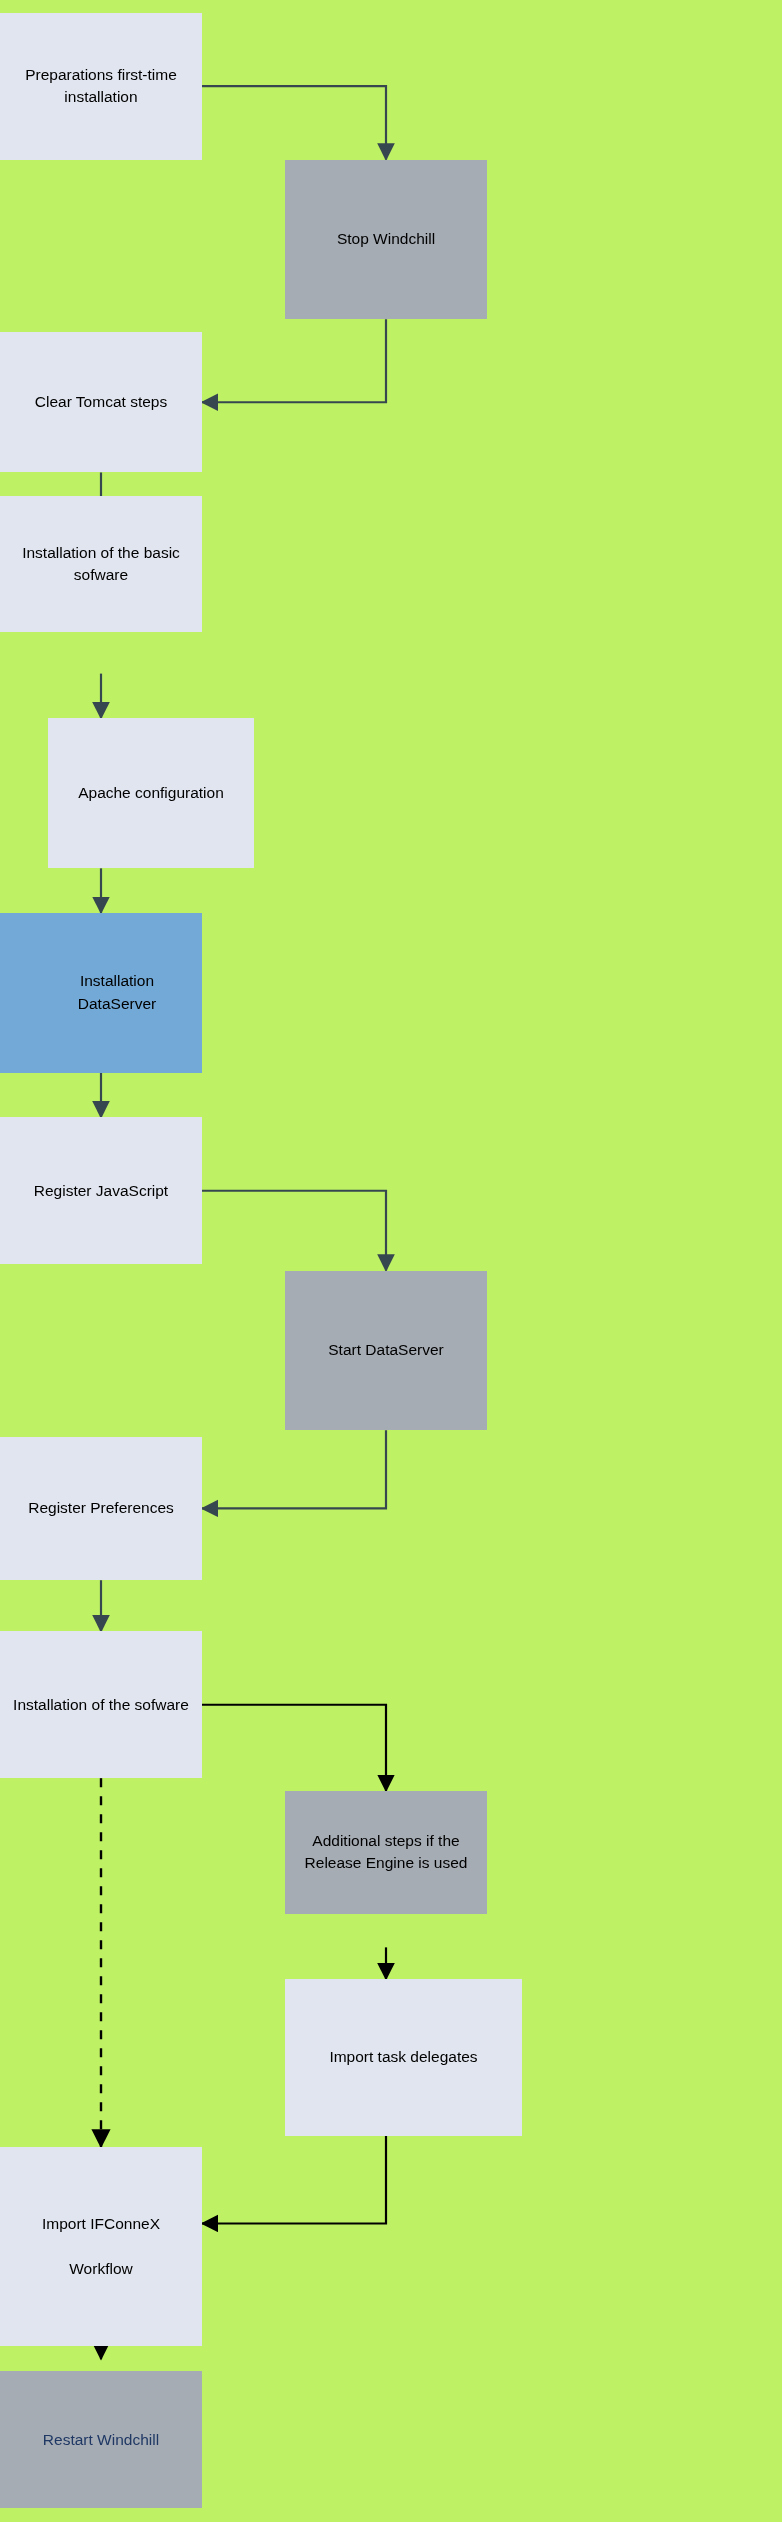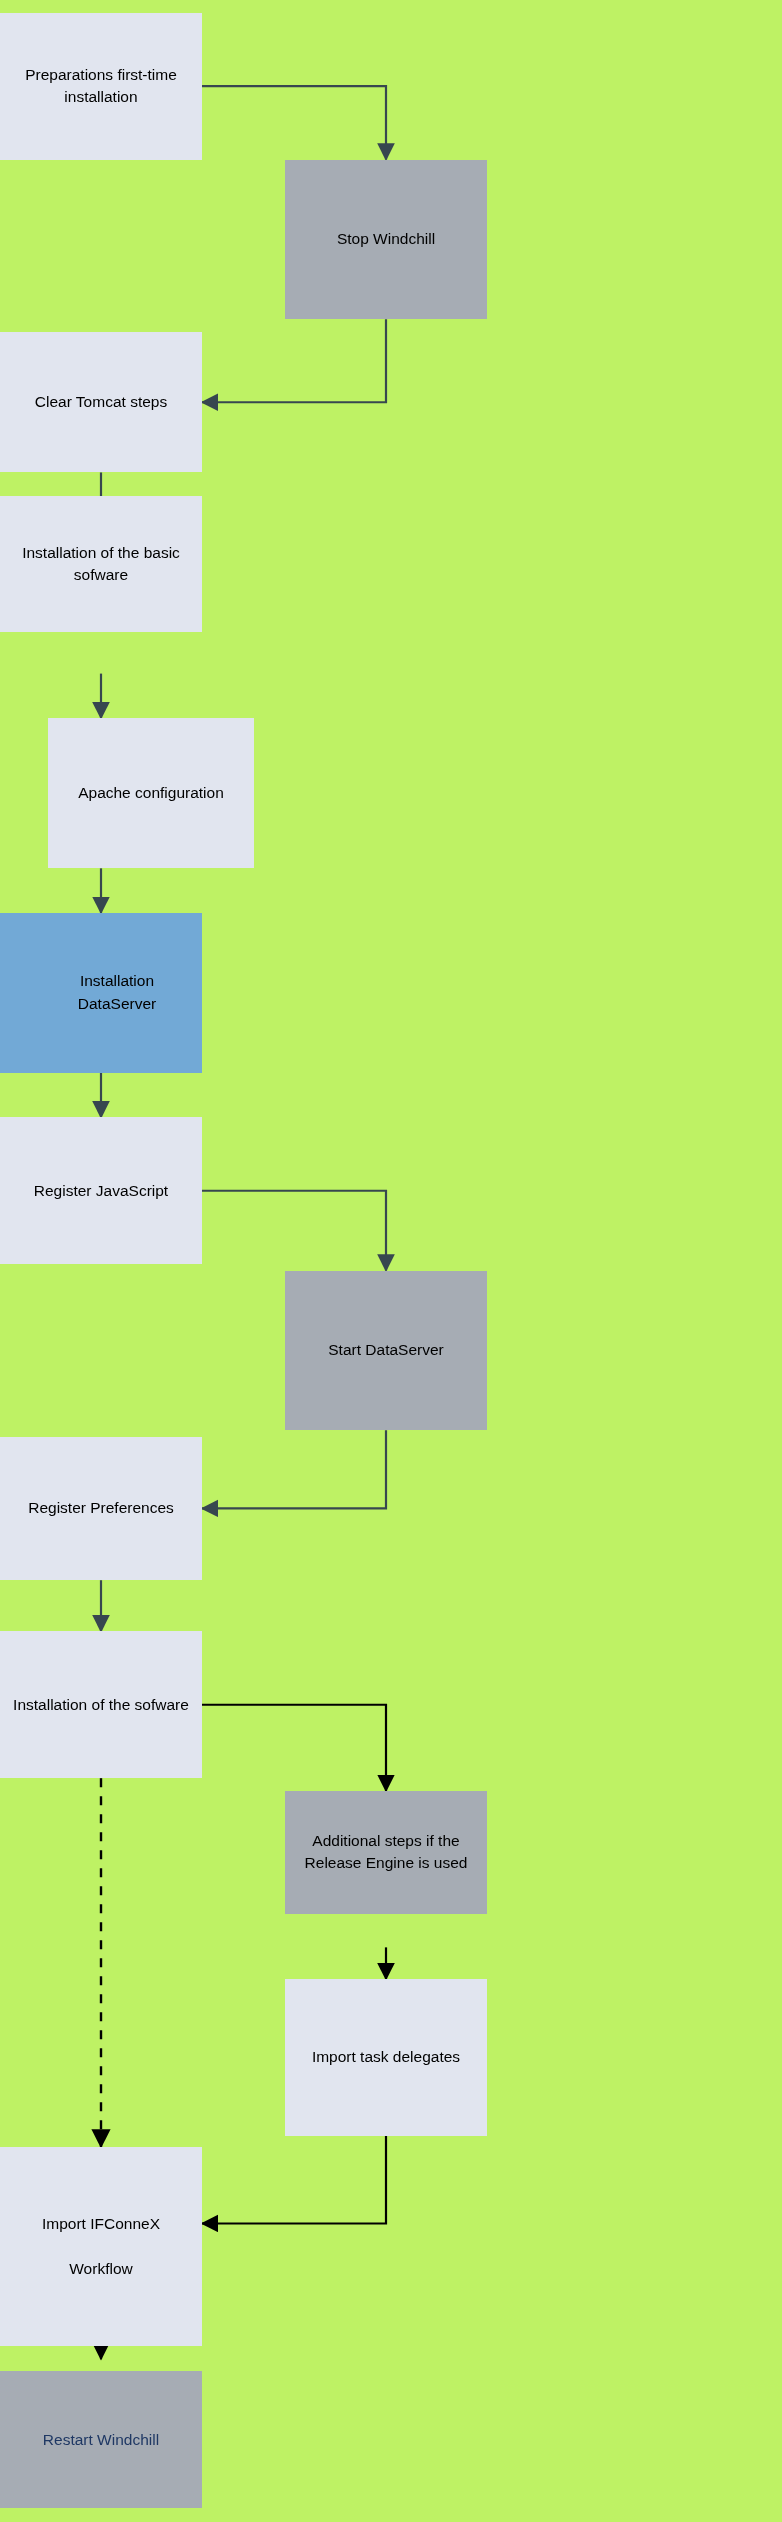--- a/index.html
+++ b/index.html
@@ -71,21 +71,21 @@
       <div class="node light" style="left: 0px; top: 1436.58px; width: 202px; height: 143.658px;">
         <span class="lbl">Register Preferences</span>
       </div>
       <div class="node light" style="left: 0px; top: 1631.32px; width: 202px; height: 146.851px;">
         <span class="lbl">Installation of the sofware</span>
       </div>
       <div class="node grey" style="left: 285px; top: 1790.94px; width: 202px; height: 123px;">
         <span class="lbl">Additional steps if the
 Release Engine is used</span>
       </div>
-      <div class="node light" style="left: 285px; top: 1979.29px; width: 202px; height: 156.428px; align-items: center;">
+      <div class="node light" style="left: 285px; top: 1979.29px; width: 237px; height: 156.428px; align-items: center;">
         <span class="lbl">Import task delegates</span>
       </div>
       <div class="node light" style="left: 0px; top: 2146.89px; width: 202px; height: 199px;">
         <span class="lbl">Import IFConneX
 
 Workflow</span>
       </div>
       <div class="node final" style="left: 0px; top: 2359.19px; width: 202px; height: 137.273px; margin-top: 12px;">
         <span class="lbl">Restart Windchill</span>
       </div>

